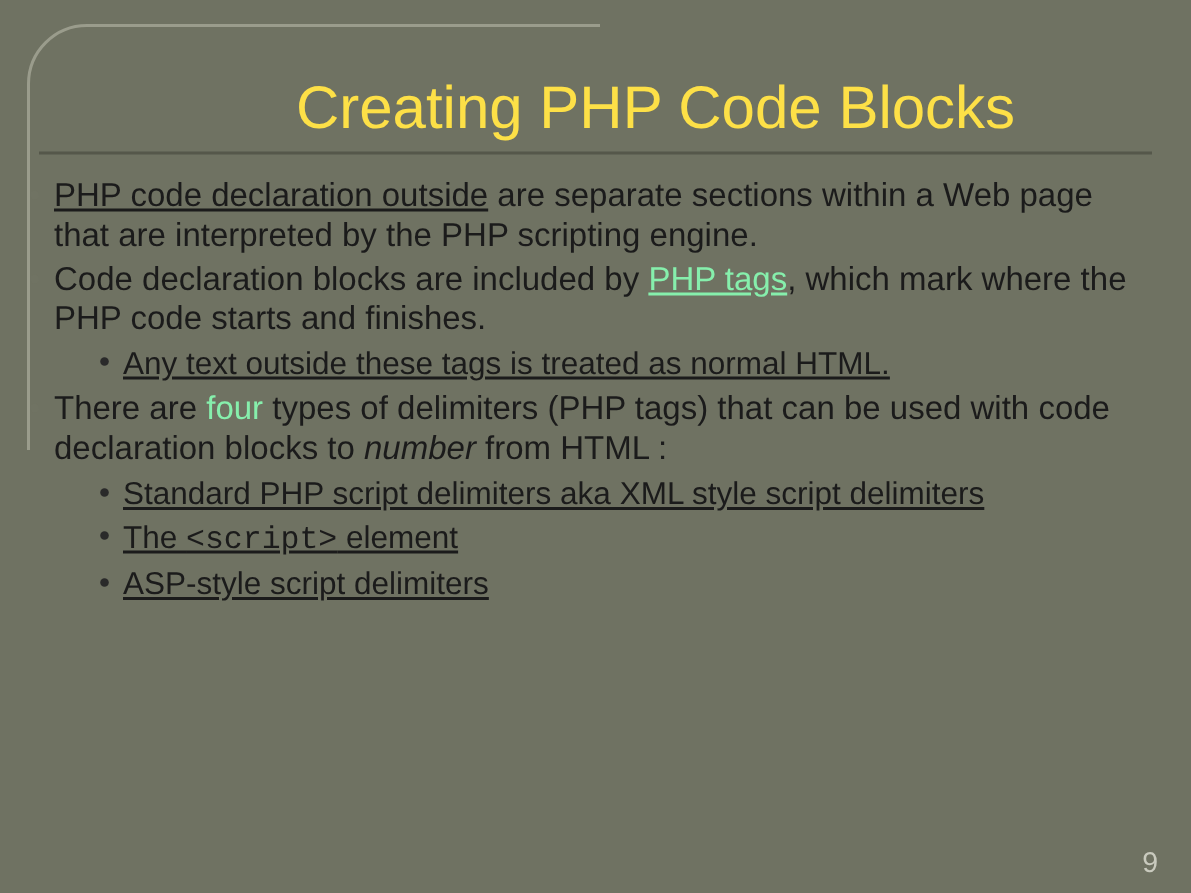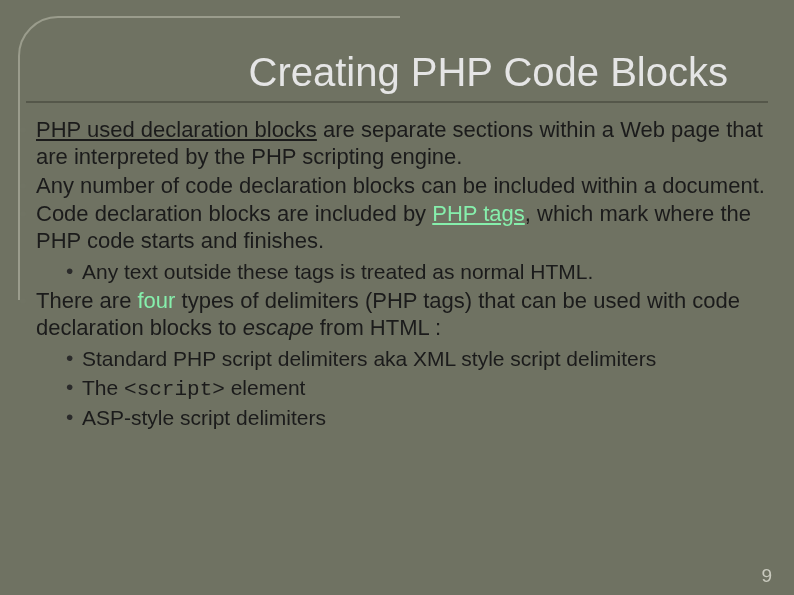--- a/index.html
+++ b/index.html
@@ -40,22 +40,22 @@
   .content {
     position: absolute;
     top: 0;
     left: 0;
     width: 794px;
     height: 595px;
     padding: 50px 26px 0 26px;
   }
   .title {
     font-size: 40px;
-    color: #e5e5e5;
-    text-align: right;
+    color: #fde047;
+    text-align: center;
     letter-spacing: 0px;
     margin-bottom: 6px;
     padding-left: 120px;
     padding-right: 40px;
   }
   .title-rule {
     height: 2px;
     background: #55574a;
     margin: 0 0 14px 0;
   }
@@ -90,20 +90,21 @@
     padding-left: 30px;
     margin-top: 4px;
   }
   ul.sub > li {
     position: relative;
     padding-left: 16px;
     color: #1b1b1b;
     font-size: 21px;
     line-height: 1.28;
     margin-bottom: 2px;
+    text-decoration: underline;
   }
   ul.sub > li::before {
     content: "•";
     position: absolute;
     left: 0;
     top: -1px;
     color: #2a2a2a;
     font-size: 21px;
   }
   .mono { font-family: "Courier New", Courier, monospace; }
@@ -122,33 +123,30 @@
 <div class="mask-right"></div>
 <div class="mask-bottom"></div>
 
 <div class="content">
 
   <div class="title">Creating PHP Code Blocks</div>
   <div class="title-rule"></div>
 
   <ul class="main">
     <li>
-      <span class="underline">PHP used declaration blocks</span><span> are separate sections within a Web page that are interpreted by the PHP scripting engine.</span>
-    </li>
-    <li>
-      <span>Any number of code declaration blocks can be included within a document.</span>
+      <span class="underline">PHP code declaration outside</span><span> are separate sections within a Web page that are interpreted by the PHP scripting engine.</span>
     </li>
     <li>
       <span>Code declaration blocks are included by </span><span class="green underline">PHP tags</span><span>, which mark where the PHP code starts and finishes.</span>
       <ul class="sub">
         <li><span>Any text outside these tags is treated as normal HTML.</span></li>
       </ul>
     </li>
     <li>
-      <span>There are </span><span class="red">four</span><span> types of delimiters (PHP tags) that can be used with code declaration blocks to </span><span class="italic">escape</span><span> from HTML :</span>
+      <span>There are </span><span class="red">four</span><span> types of delimiters (PHP tags) that can be used with code declaration blocks to </span><span class="italic">number</span><span> from HTML :</span>
       <ul class="sub">
         <li><span>Standard PHP script delimiters aka XML style script delimiters</span></li>
         <li><span>The </span><span class="mono">&lt;script&gt;</span><span> element</span></li>
         <li><span>ASP-style script delimiters</span></li>
       </ul>
     </li>
   </ul>
 
 </div>
 

